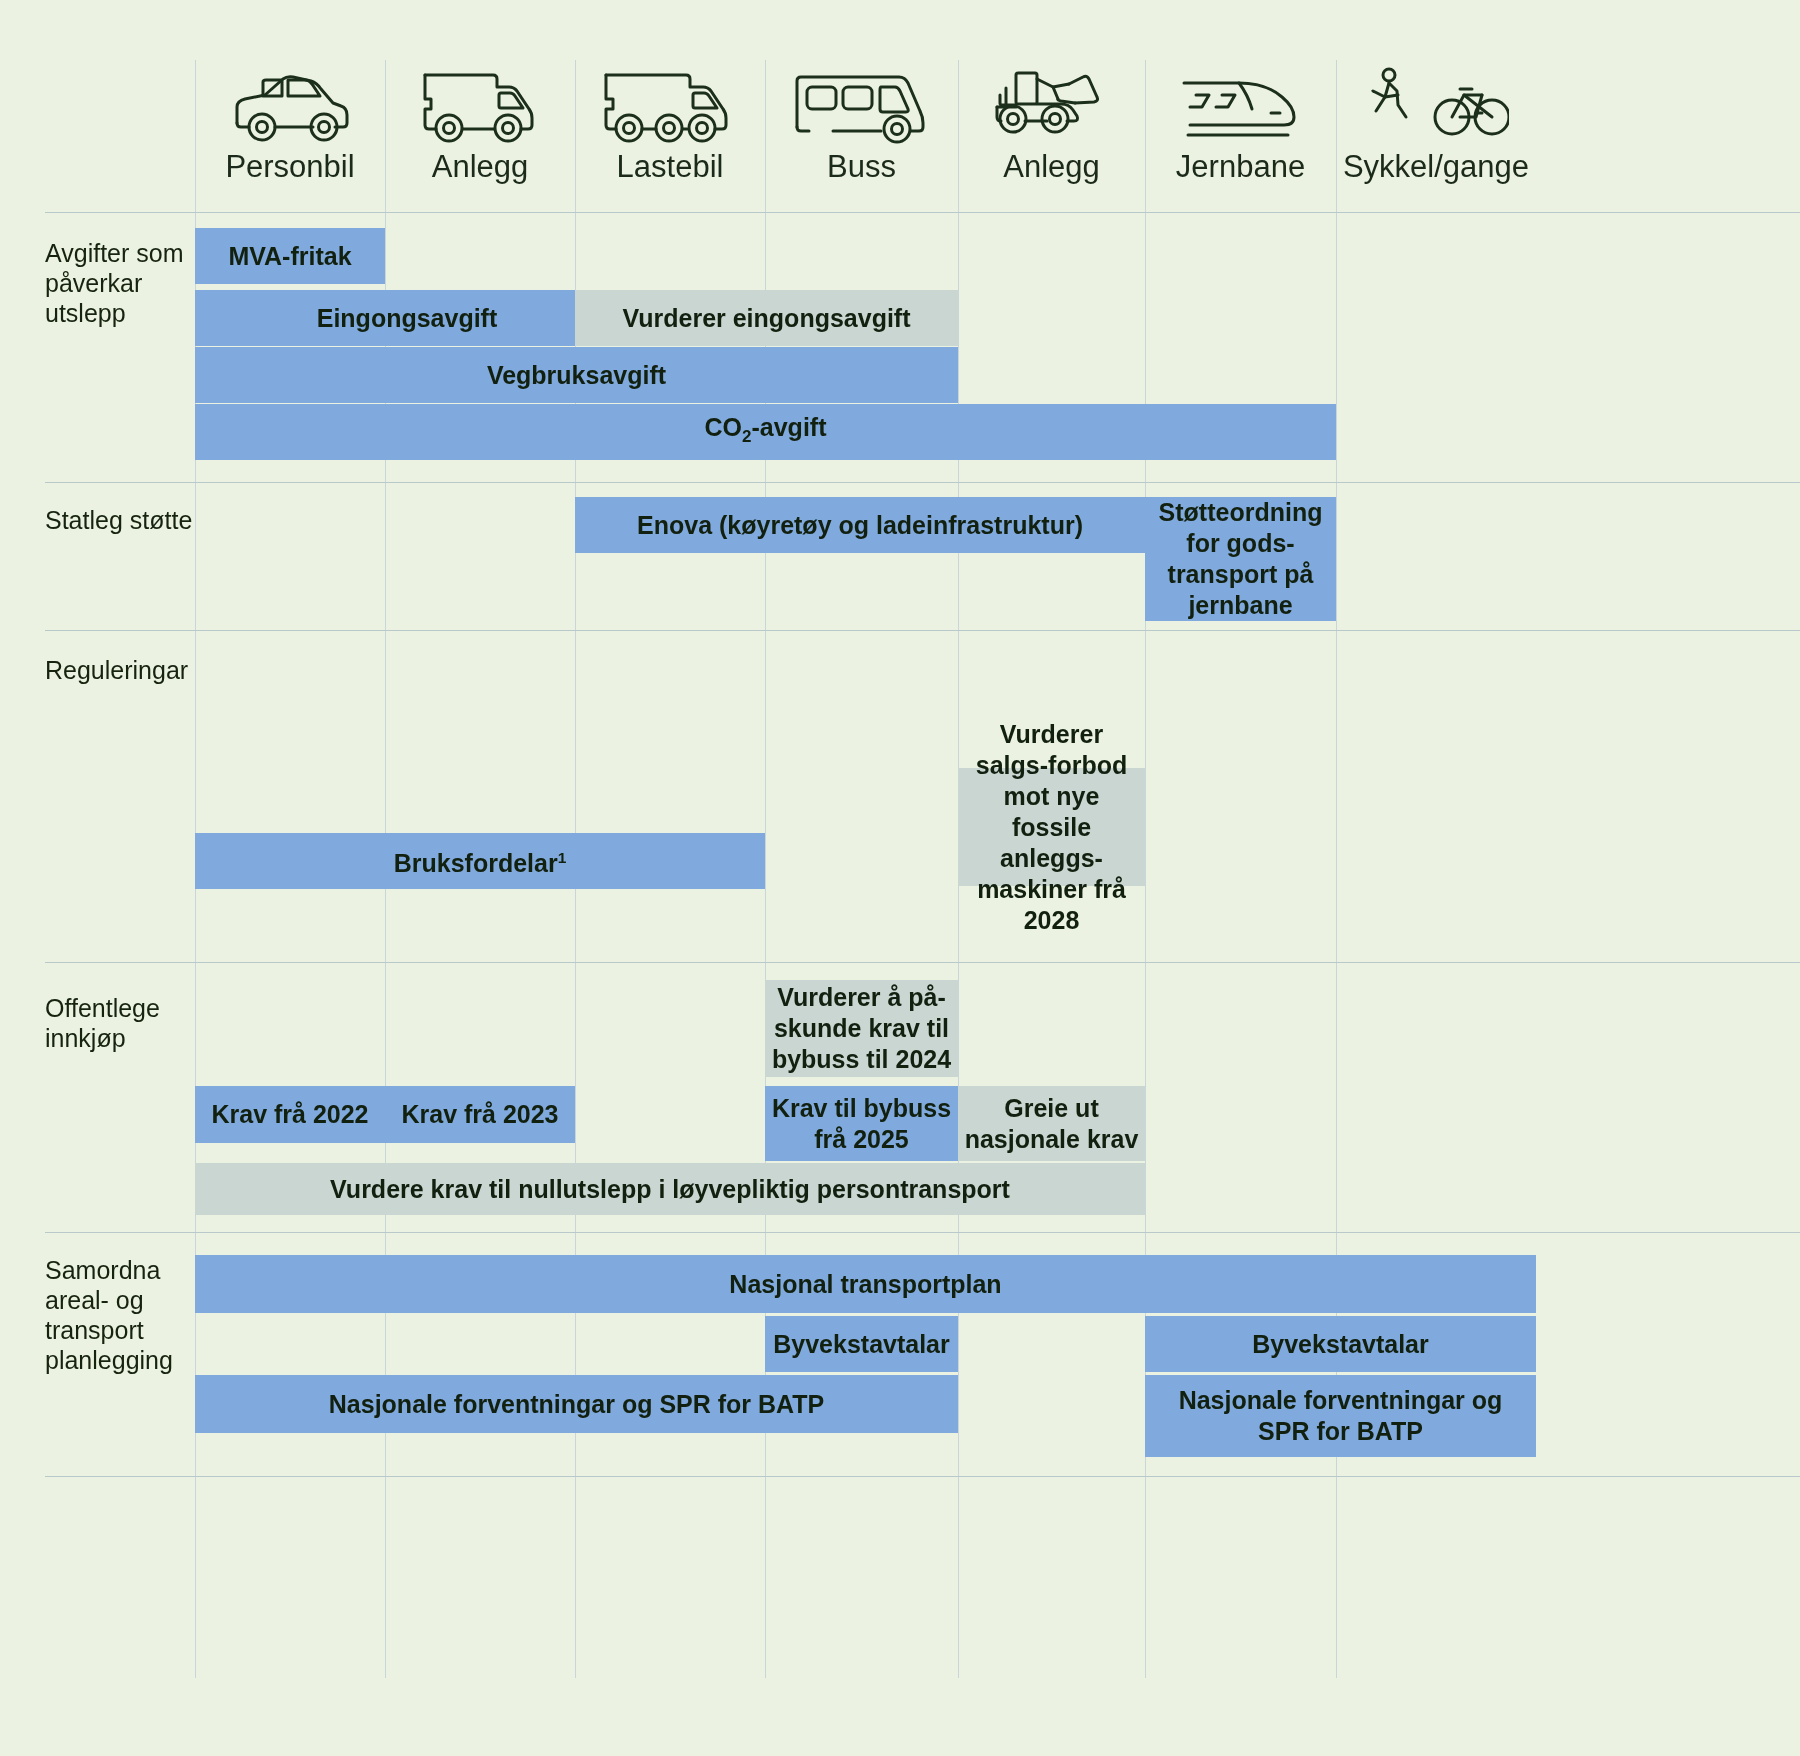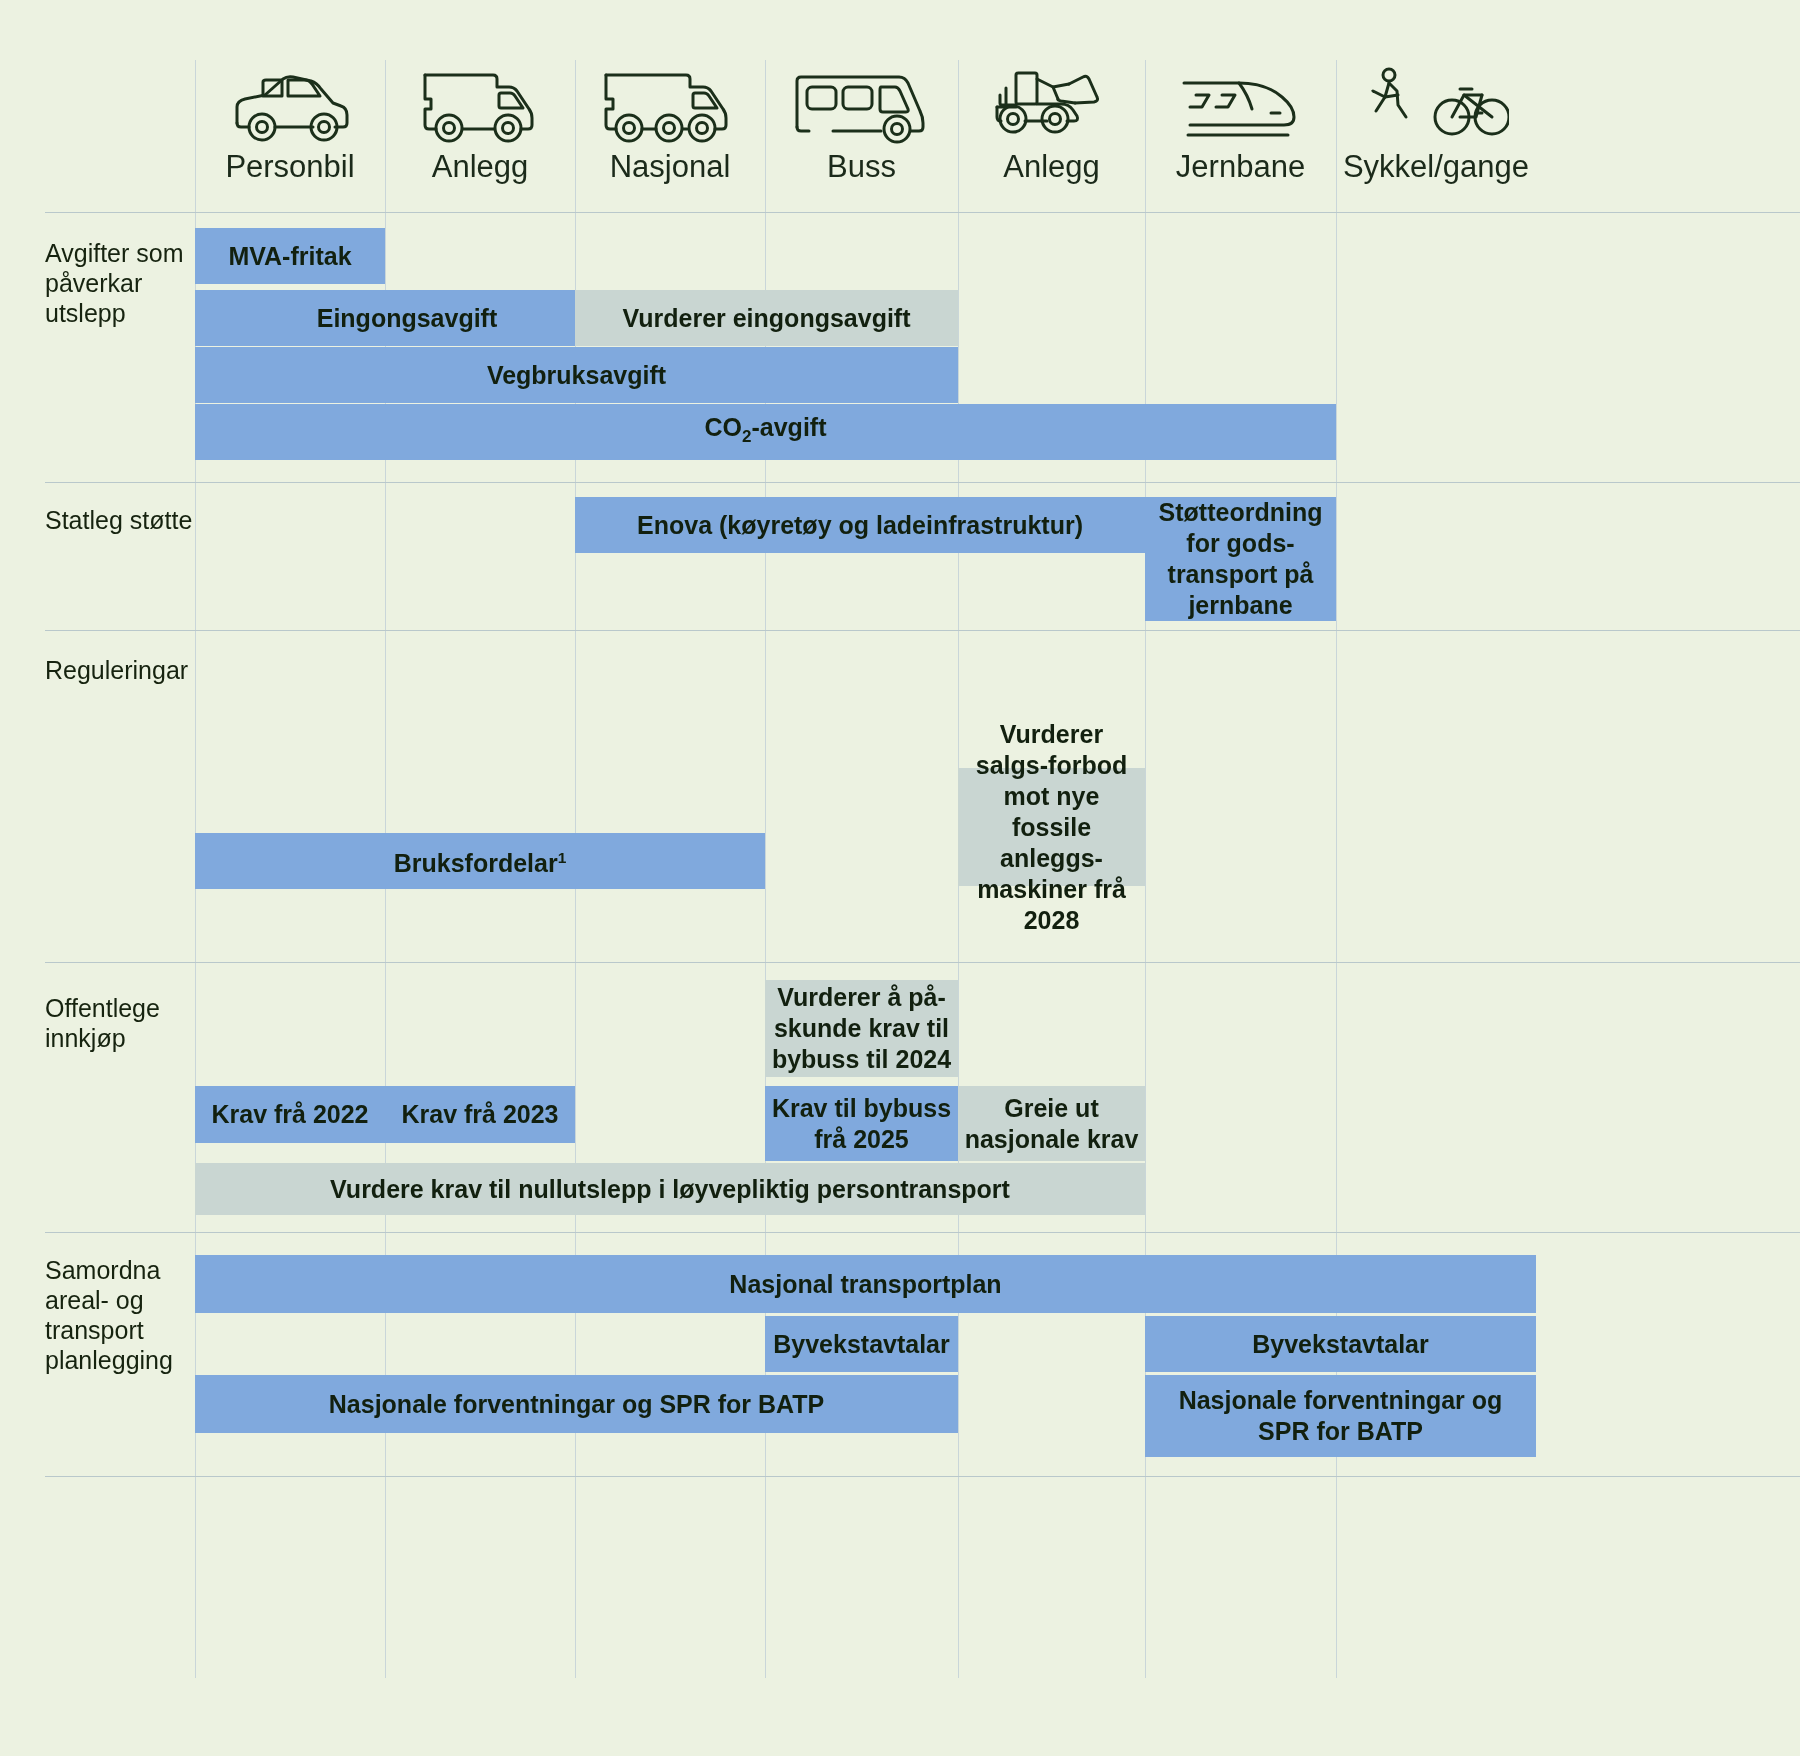--- a/index.html
+++ b/index.html
@@ -158,21 +158,21 @@
           <path d="M85 64 L89 64"></path>
         <path d="M97 28 L106 28 Q109 28 111 31 L119 43 L97 43 Q95 43 95 41 L95 30 Q95 28 97 28 Z"></path>
         <circle cx="31" cy="63" r="13"></circle>
           <circle cx="31" cy="63" r="5.5"></circle>
         <circle cx="71" cy="63" r="13"></circle>
           <circle cx="71" cy="63" r="5.5"></circle>
         <circle cx="104" cy="63" r="13"></circle>
           <circle cx="104" cy="63" r="5.5"></circle>
       </svg>
     </span>
-    <span class="label">Nasjonal</span>
+    <span class="label">Lastebil</span>
   </div>
 
   <div class="col-head" style="left:765px;width:193px">
     <span class="icon">
       <svg width="150" height="80" viewBox="0 0 150 80" fill="none" stroke="#1b2f1a" stroke-width="3" stroke-linejoin="round" stroke-linecap="round">
         <path d="M10 62 L10 16 Q10 12 14 12 L112 12 Q118 12 121 18 L133 46 Q136 52 136 58 L136 62 Q136 66 132 66 L124 66"></path>
         <path d="M10 62 Q10 66 14 66 L22 66"></path>
         <path d="M46 66 L94 66"></path>
         <rect x="20" y="22" width="29" height="22" rx="5"></rect>
         <rect x="56" y="22" width="29" height="22" rx="5"></rect>

